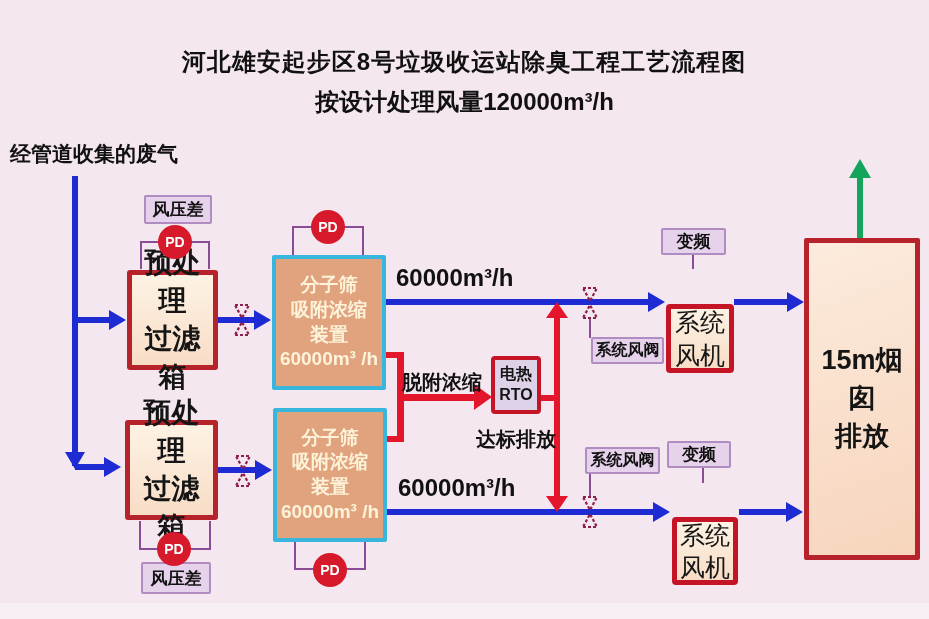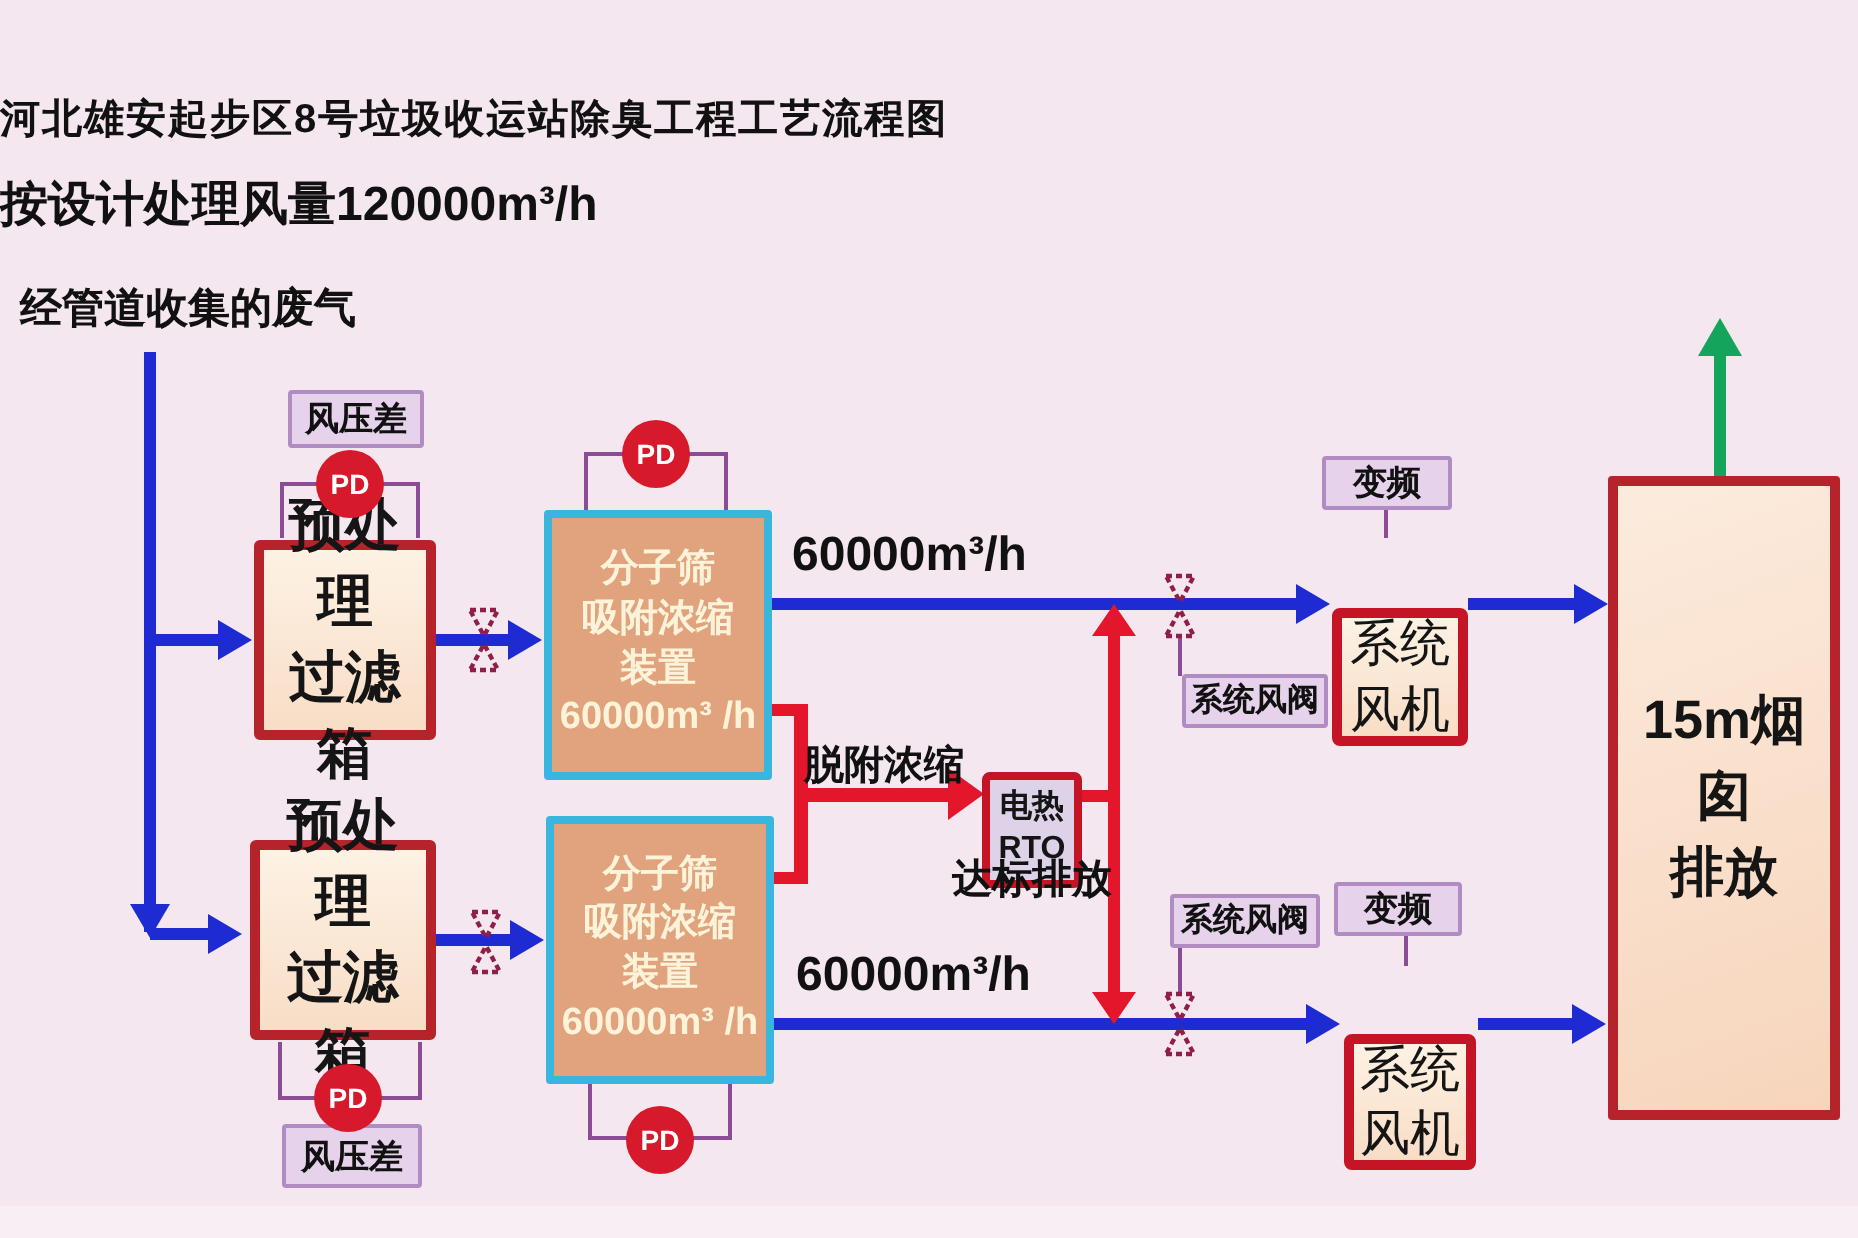--- a/index.html
+++ b/index.html
@@ -18,22 +18,22 @@
     --rtofill:#ddd2e8;
     --purple:#8b4c96;
     --ink:#151515;
   }
   html,body{margin:0;padding:0;}
   body{font-family:"Liberation Sans","DejaVu Sans",sans-serif;background:#e9e0e6;}
   #canvas{position:relative;width:929px;height:619px;background:var(--bg);overflow:hidden;}
   #canvas::after{content:"";position:absolute;left:0;right:0;bottom:0;height:16px;background:#f7eff3;}
   .preline{white-space:pre-line;}
   .abs{position:absolute;}
-  .title{left:0;top:46px;width:928px;text-align:left;font-size:20px;font-weight:600;color:#111;letter-spacing:1px;}
-  .subtitle{left:0;top:86px;width:929px;font-size:24px;font-weight:700;color:#111;}
+  .title{left:0;top:46px;width:928px;text-align:center;font-size:24px;font-weight:600;color:#111;letter-spacing:1px;}
+  .subtitle{left:0;top:86px;width:929px;text-align:center;font-size:24px;font-weight:700;color:#111;}
   .inlet{left:10px;top:140px;font-size:21px;font-weight:600;color:#111;}
   .outlet{left:778px;top:62px;width:150px;text-align:center;font-size:22px;font-weight:700;color:#111;line-height:33px;}
   .pipe{position:absolute;}
   .b{background:var(--blue);}
   .r{background:var(--red);}
   .g{background:var(--green);}
   .p{background:var(--purple);}
   .arrow{position:absolute;width:0;height:0;}
   .ah-r-b{border-top:10px solid transparent;border-bottom:10px solid transparent;border-left:17px solid var(--blue);}
   .ah-d-b{border-left:10px solid transparent;border-right:10px solid transparent;border-top:17px solid var(--blue);}
@@ -125,21 +125,21 @@
   <div class="box pretreat preline" style="left:125px;top:420px;width:93px;height:100px;">预处理
 过滤箱</div>
   <div class="box mol preline" style="left:272px;top:255px;width:114px;height:135px;">分子筛
 吸附浓缩
 装置
 60000m³ /h</div>
   <div class="box mol preline" style="left:273px;top:408px;width:114px;height:134px;">分子筛
 吸附浓缩
 装置
 60000m³ /h</div>
-  <div class="box rtobox preline" style="left:491px;top:386px;width:50px;height:58px;">电热
+  <div class="box rtobox preline" style="left:491px;top:356px;width:50px;height:58px;">电热
 RTO</div>
   <div class="box fan preline" style="left:666px;top:268px;width:68px;height:69px;">系统
 风机</div>
   <div class="box fan preline" style="left:672px;top:481px;width:66px;height:68px;">系统
 风机</div>
   <div class="box chimney preline" style="left:804px;top:238px;width:116px;height:322px;">15m烟囱
 排放</div>
 
   <div class="plabel" style="left:144px;top:195px;width:68px;height:29px;">风压差</div>
   <div class="plabel" style="left:141px;top:562px;width:70px;height:32px;">风压差</div>

